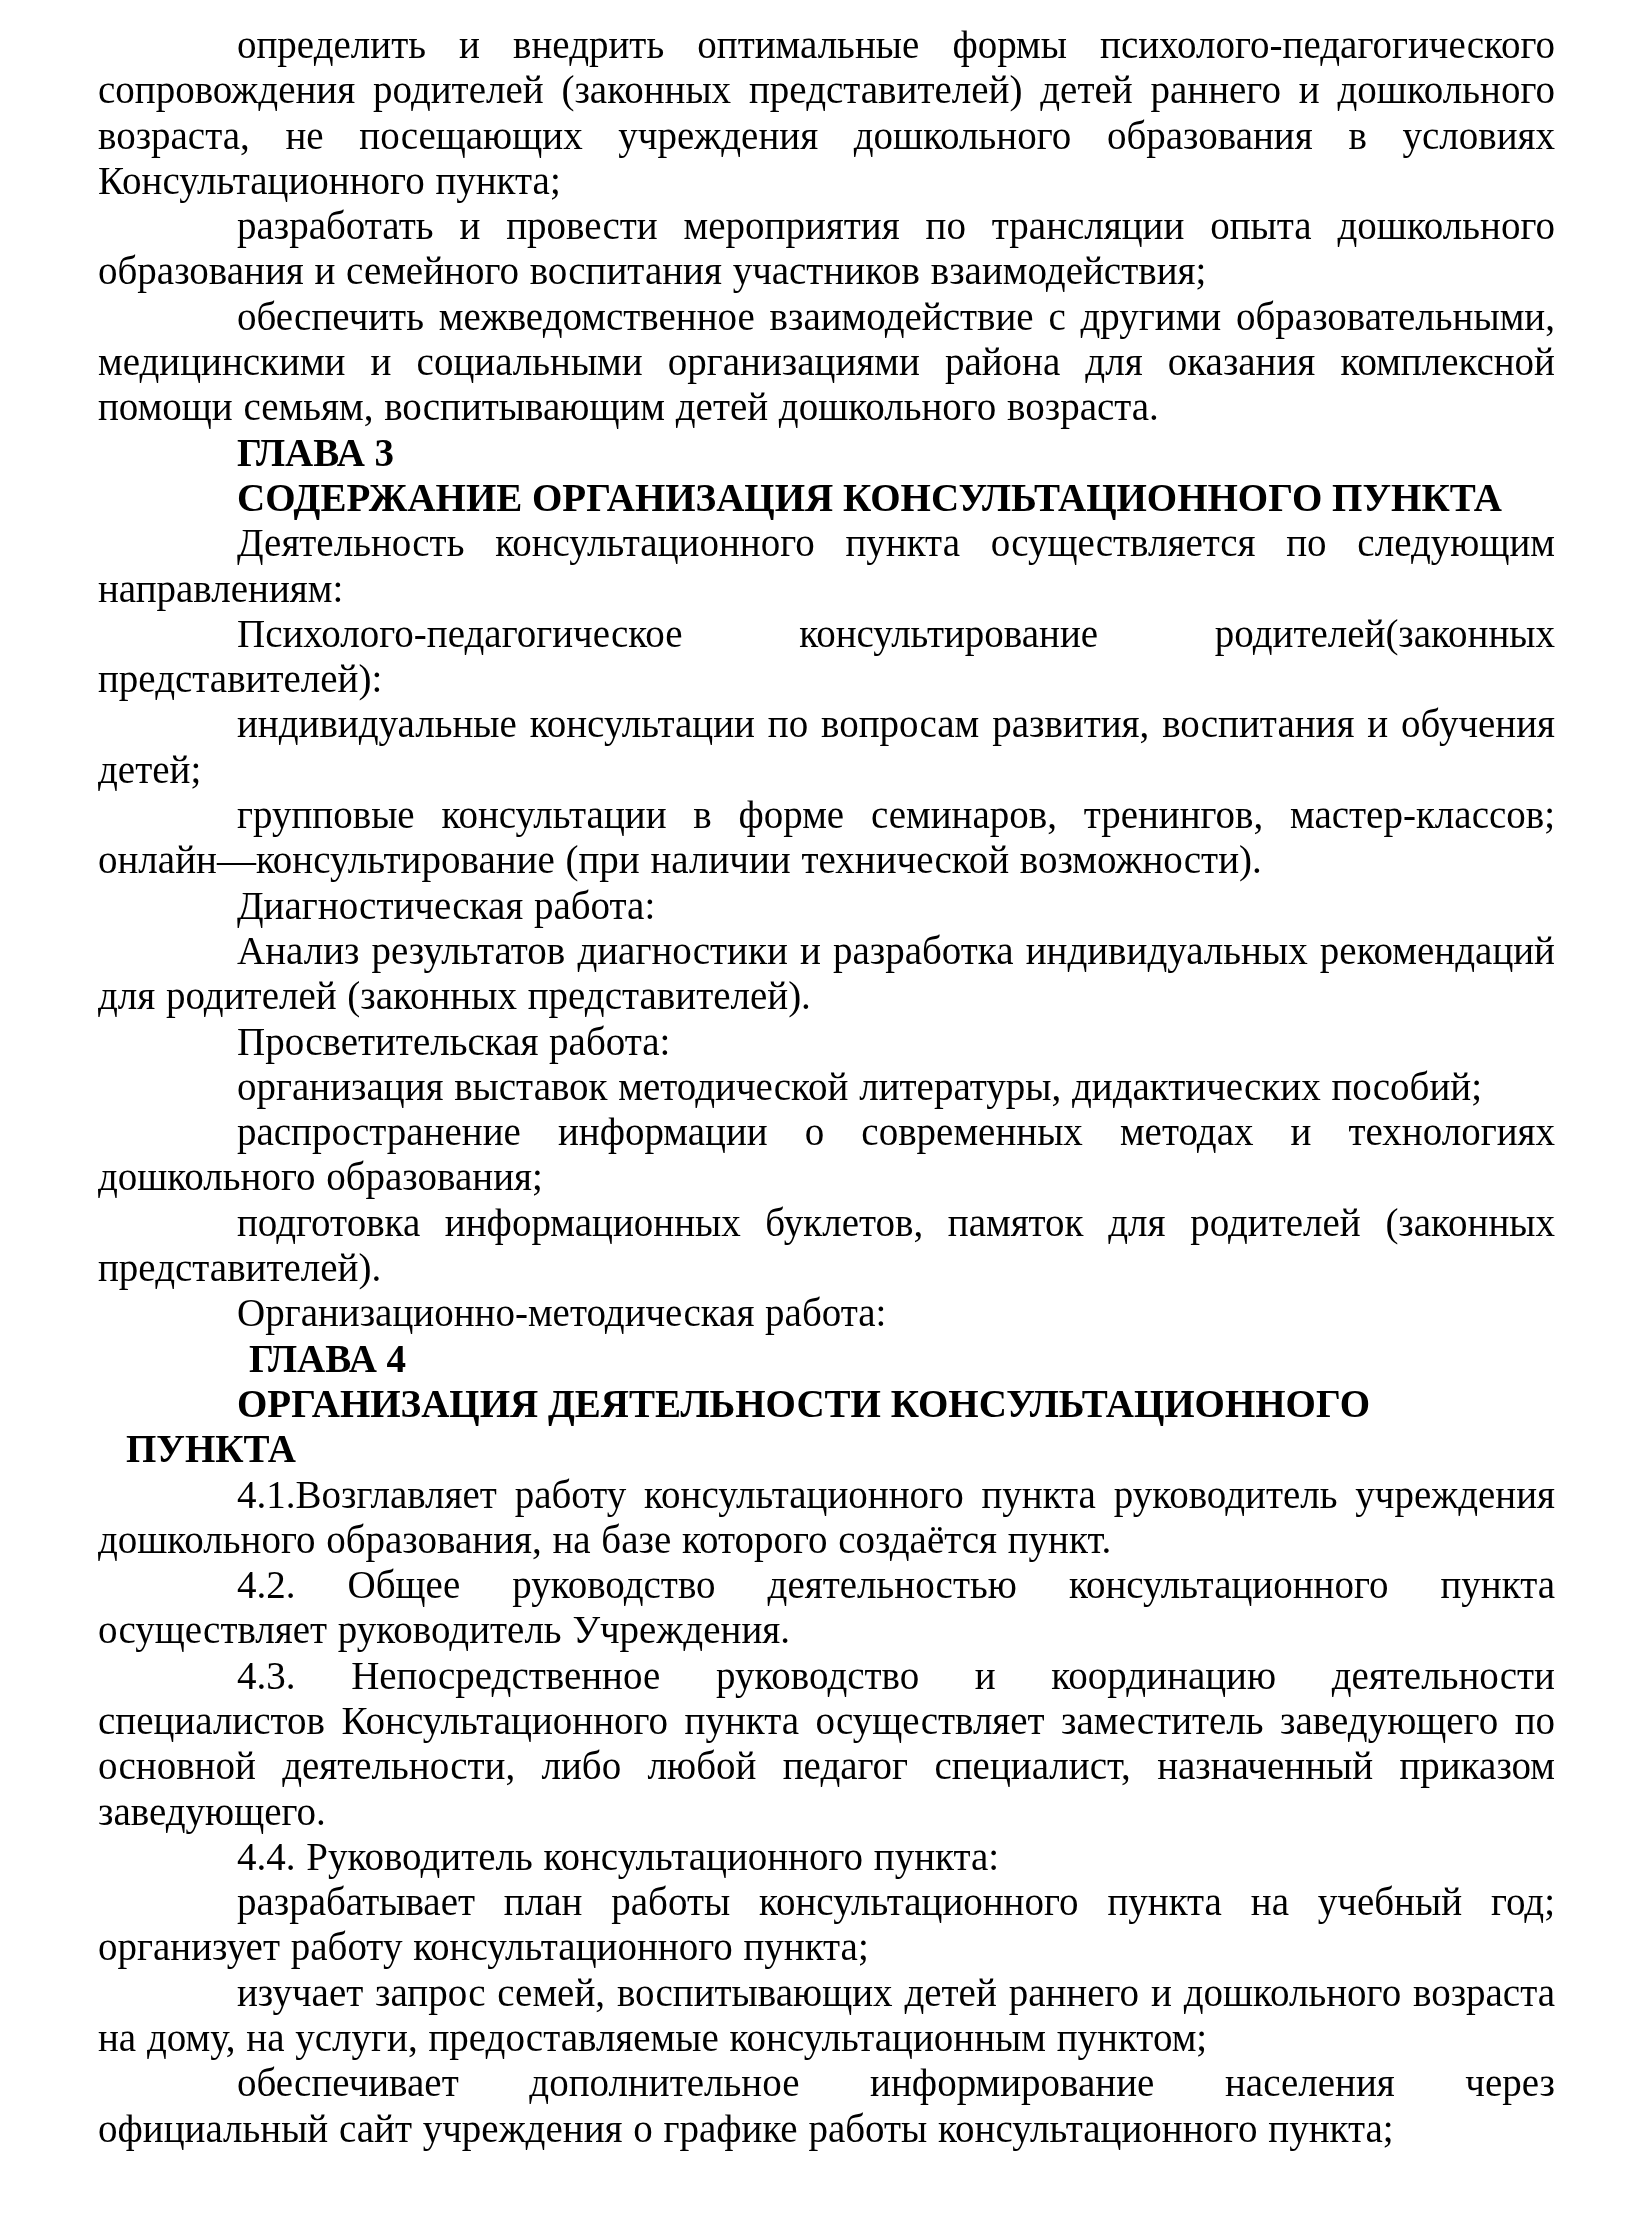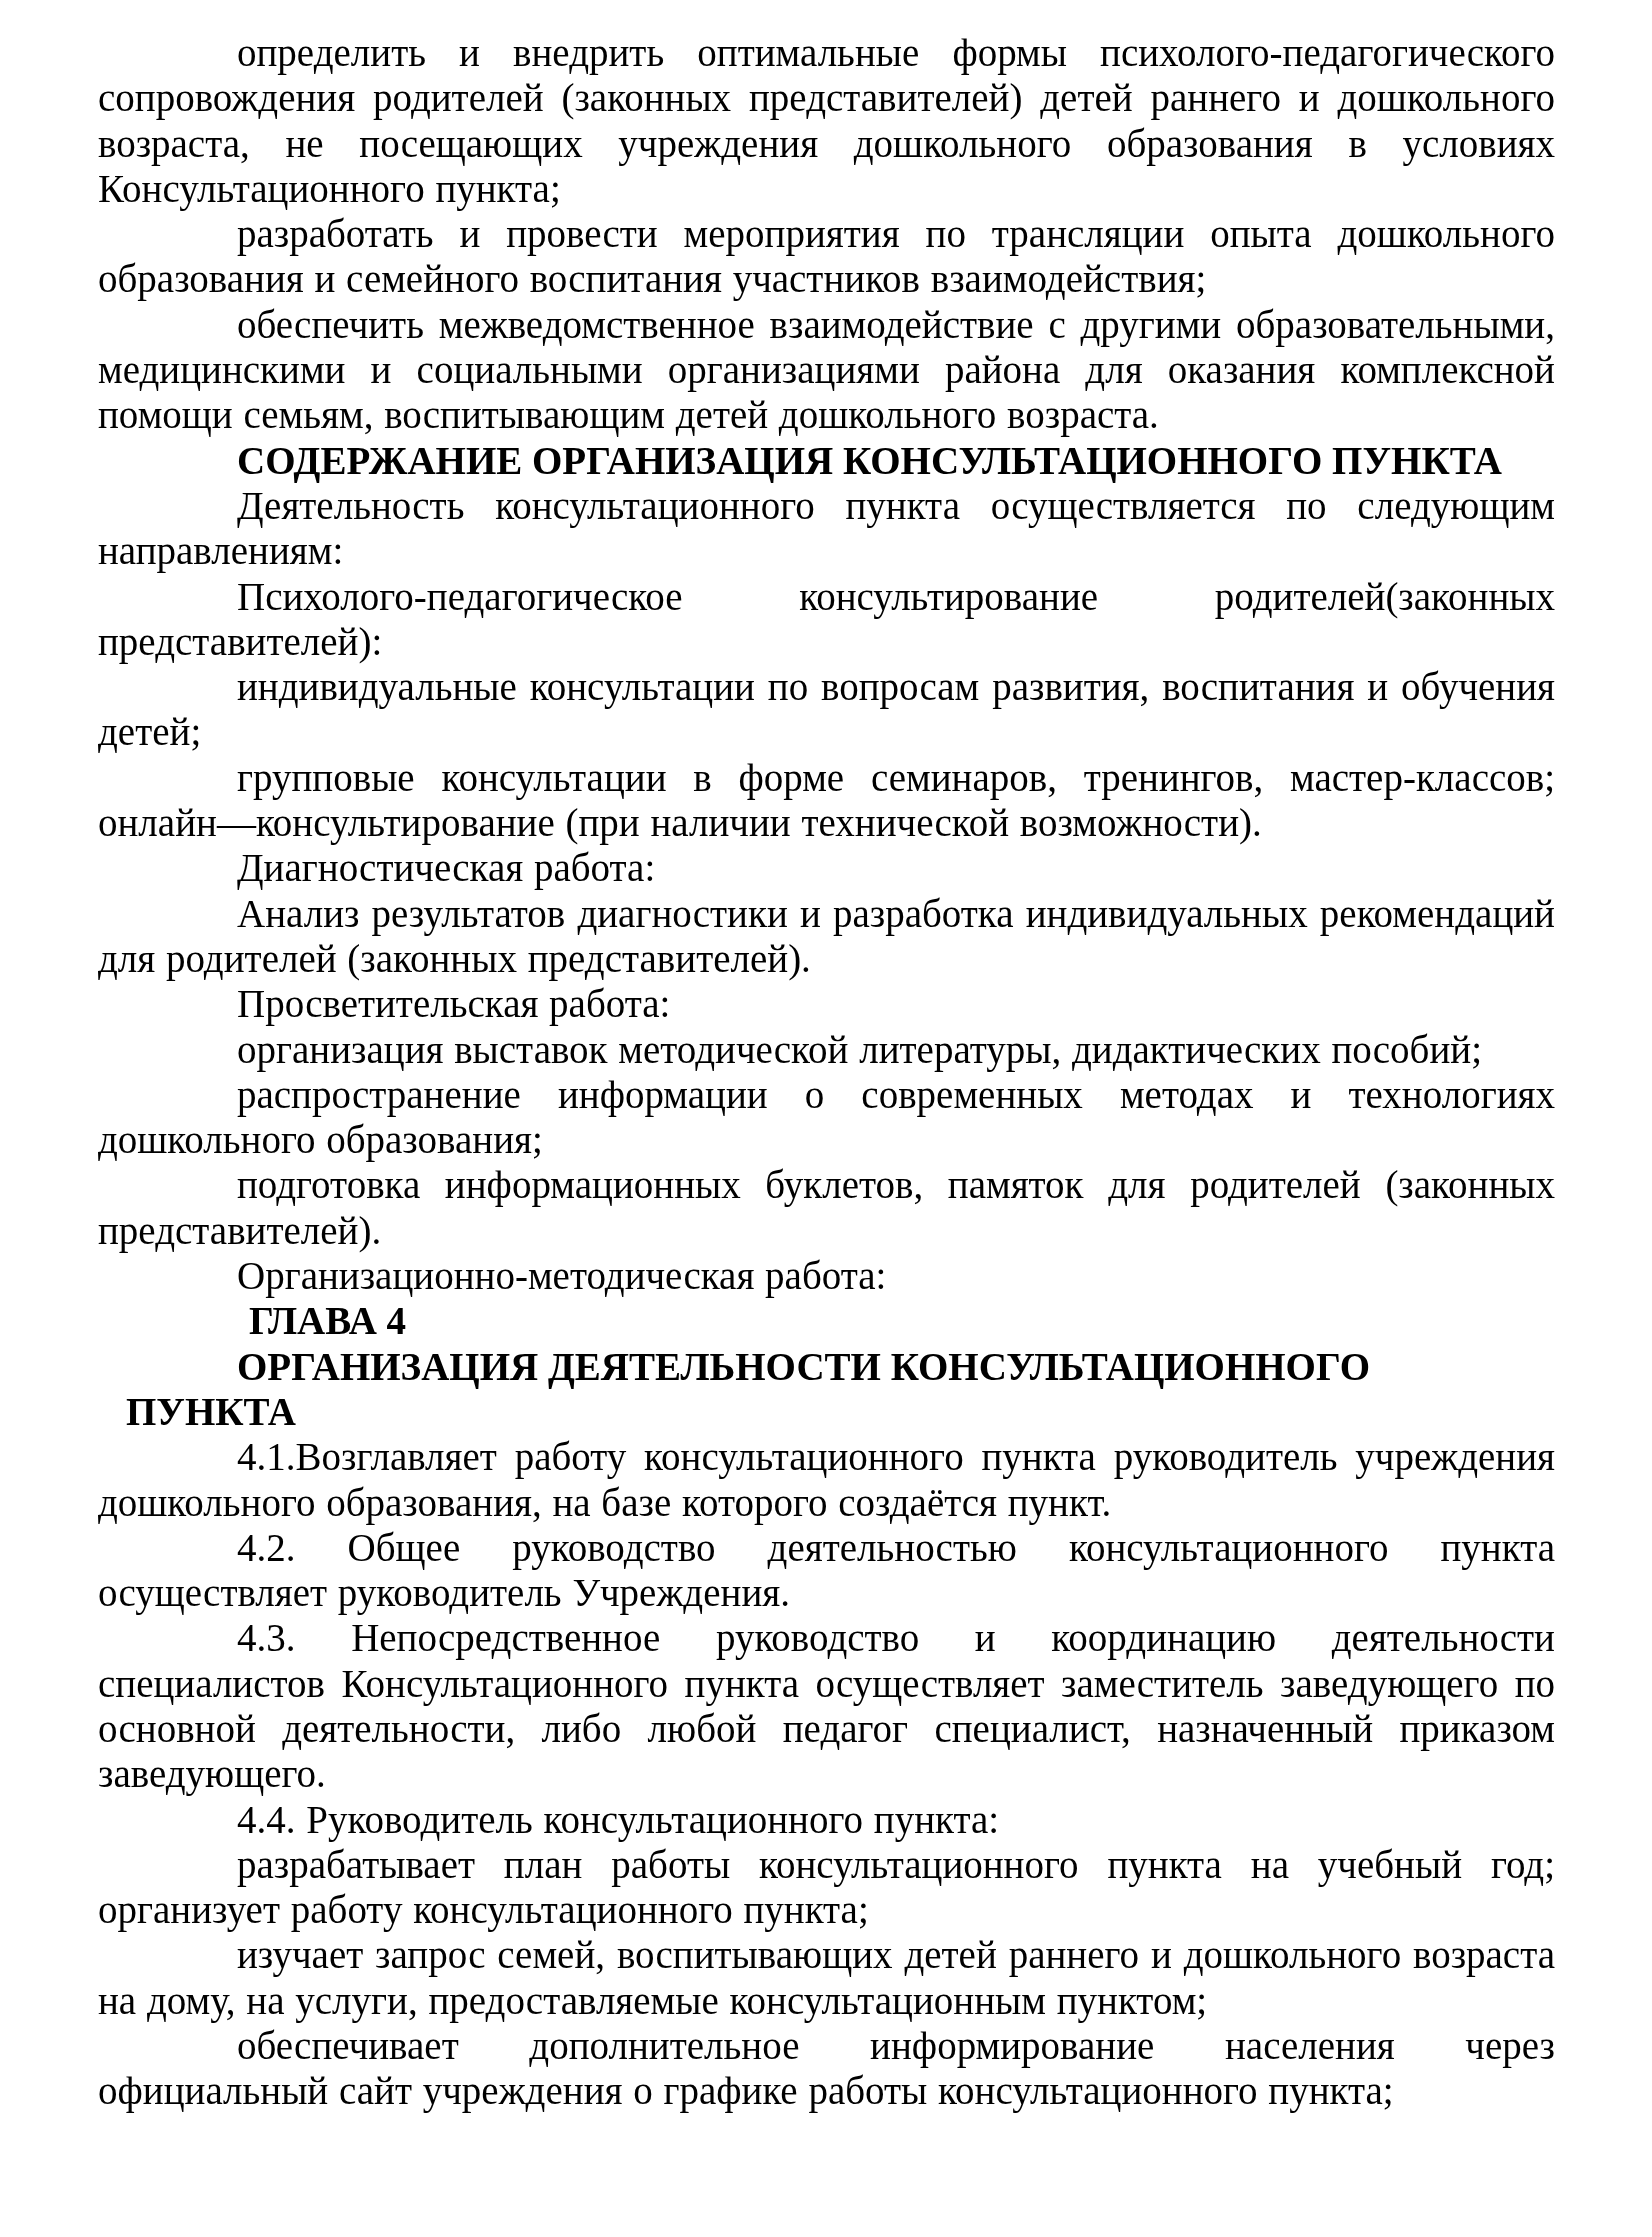--- a/index.html
+++ b/index.html
@@ -7,21 +7,21 @@
     padding: 0;
     background: #ffffff;
   }
   .page {
     position: relative;
     width: 1652px;
     height: 2237px;
     box-sizing: border-box;
     background: #ffffff;
     color: #000000;
-    padding: 30px 97px 0 98px;
+    padding: 22px 97px 0 98px;
     font-family: "Liberation Serif", "DejaVu Serif", serif;
     font-size: 39px;
     line-height: 45.3px;
     overflow: hidden;
   }
   .p {
     margin: 0;
     text-align: justify;
     text-indent: 139px;
     word-spacing: 1px;
@@ -40,20 +40,21 @@
     margin-left: 28px;
   }
 </style>
 </head>
 <body>
 
 <div class="page">
   <p class="p">определить и внедрить оптимальные формы психолого-педагогического сопровождения родителей (законных представителей) детей раннего и дошкольного возраста, не посещающих учреждения дошкольного образования в условиях Консультационного пункта;</p>
   <p class="p">разработать и провести мероприятия по трансляции опыта дошкольного образования и семейного воспитания участников взаимодействия;</p>
   <p class="p">обеспечить межведомственное взаимодействие с другими образовательными, медицинскими и социальными организациями района для оказания комплексной помощи семьям, воспитывающим детей дошкольного возраста.</p>
+  <p class="heading">ГЛАВА 3</p>
   <p class="heading">СОДЕРЖАНИЕ ОРГАНИЗАЦИЯ КОНСУЛЬТАЦИОННОГО ПУНКТА</p>
   <p class="p">Деятельность консультационного пункта осуществляется по следующим направлениям:</p>
   <p class="p">Психолого-педагогическое консультирование родителей(законных представителей):</p>
   <p class="p">индивидуальные консультации по вопросам развития, воспитания и обучения детей;</p>
   <p class="p">групповые консультации в форме семинаров, тренингов, мастер-классов; онлайн—консультирование (при наличии технической возможности).</p>
   <p class="p">Диагностическая работа:</p>
   <p class="p">Анализ результатов диагностики и разработка индивидуальных рекомендаций для родителей (законных представителей).</p>
   <p class="p">Просветительская работа:</p>
   <p class="p">организация выставок методической литературы, дидактических пособий;</p>
   <p class="p">распространение информации о современных методах и технологиях дошкольного образования;</p>

